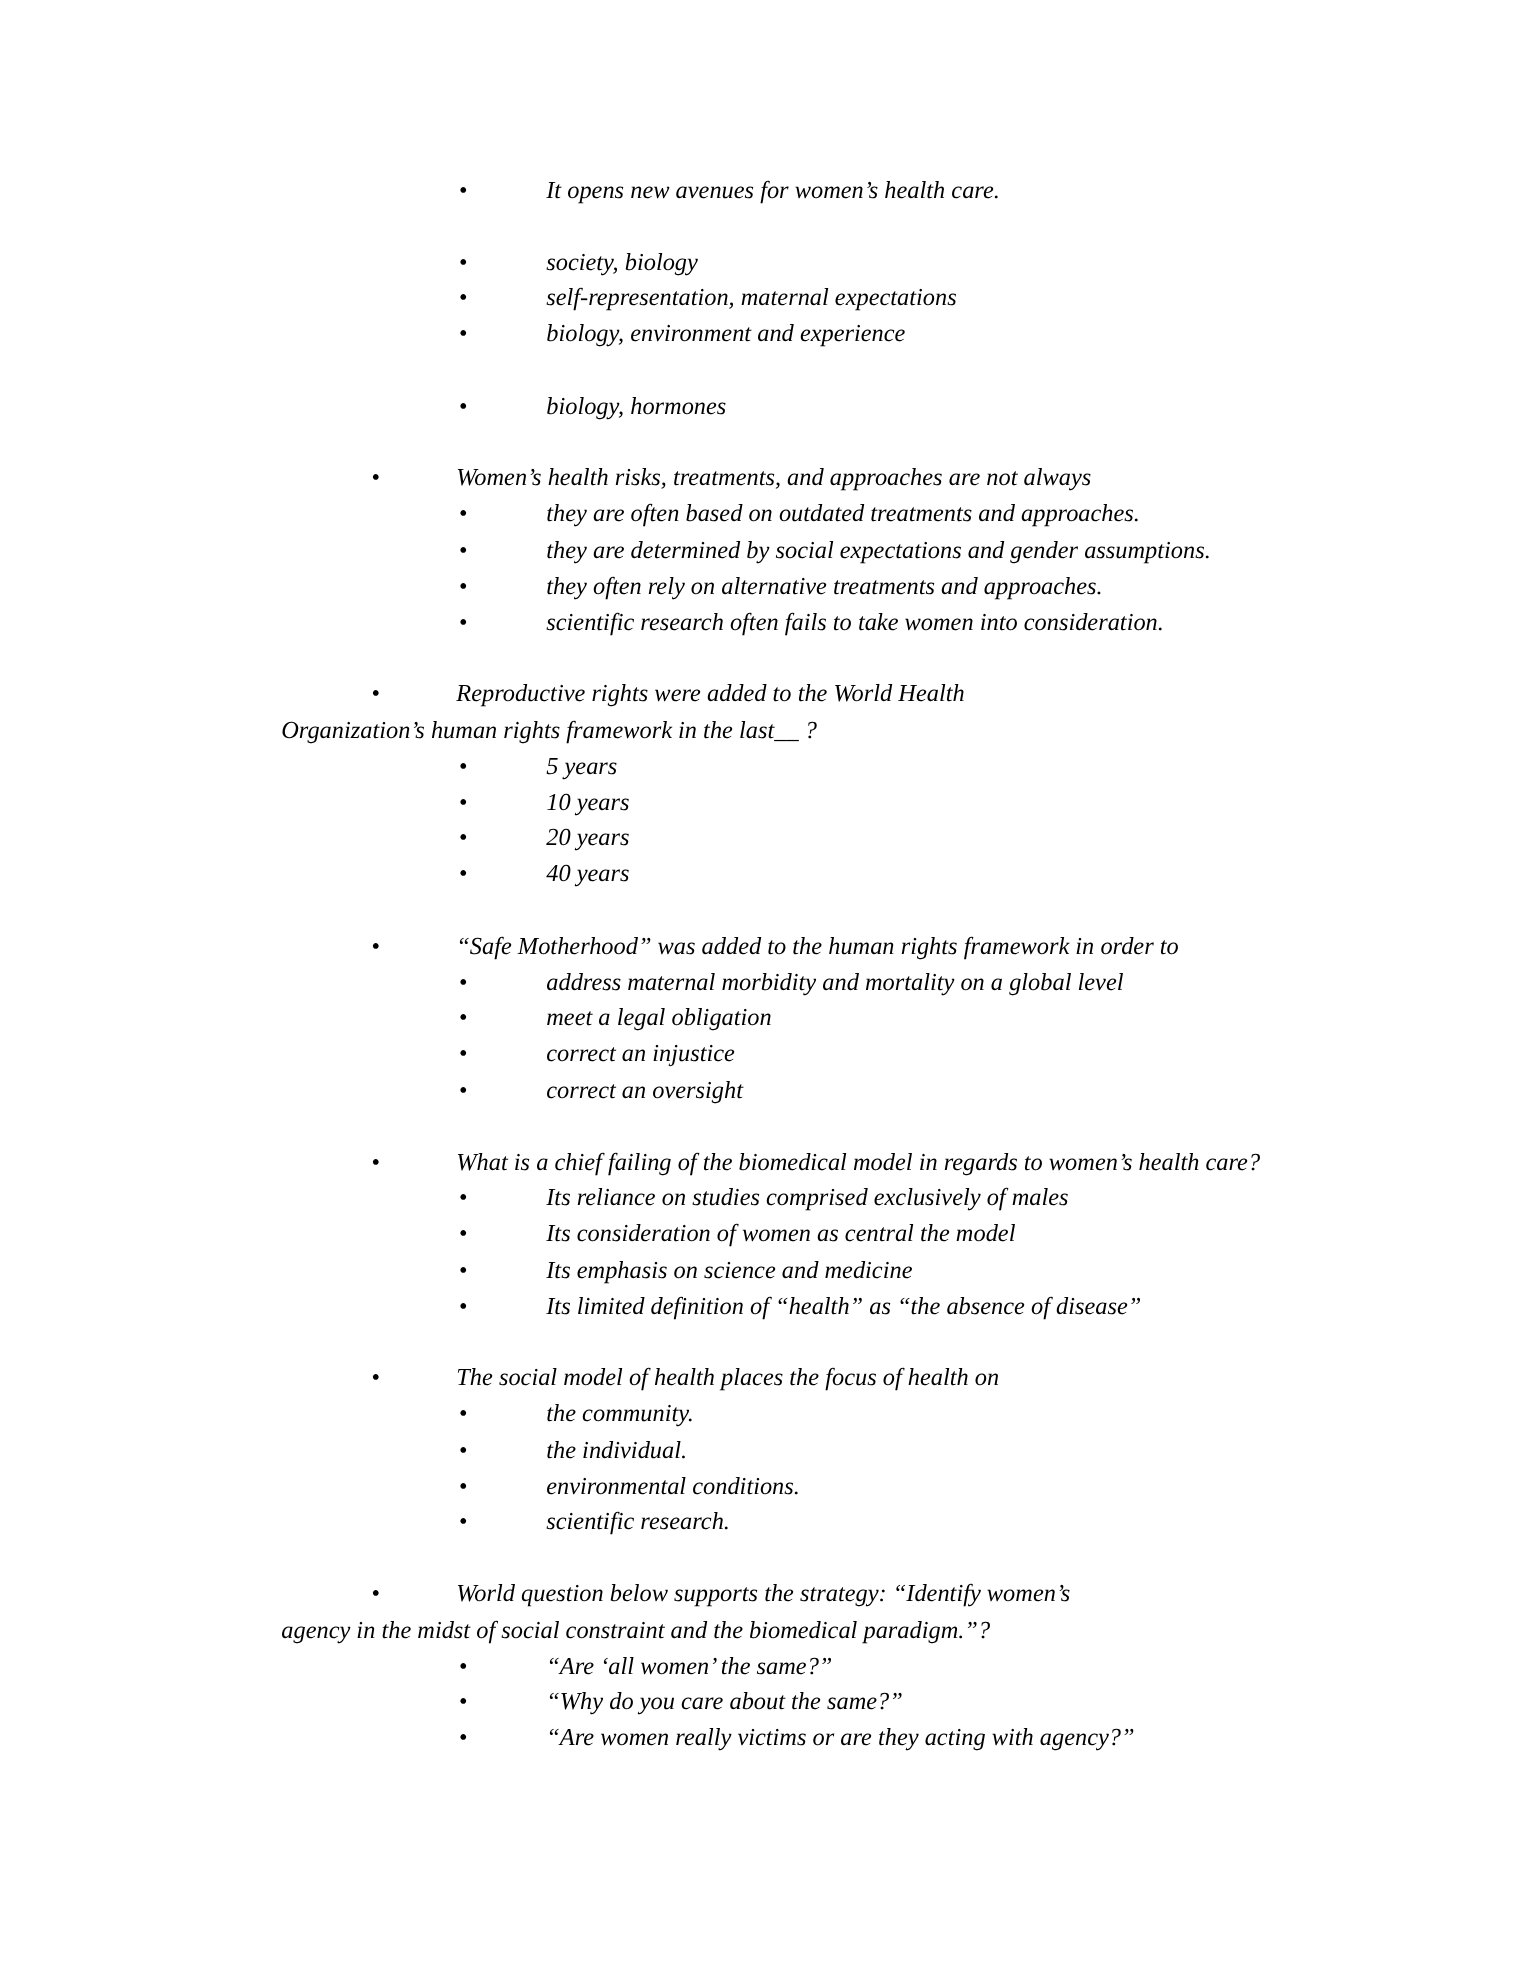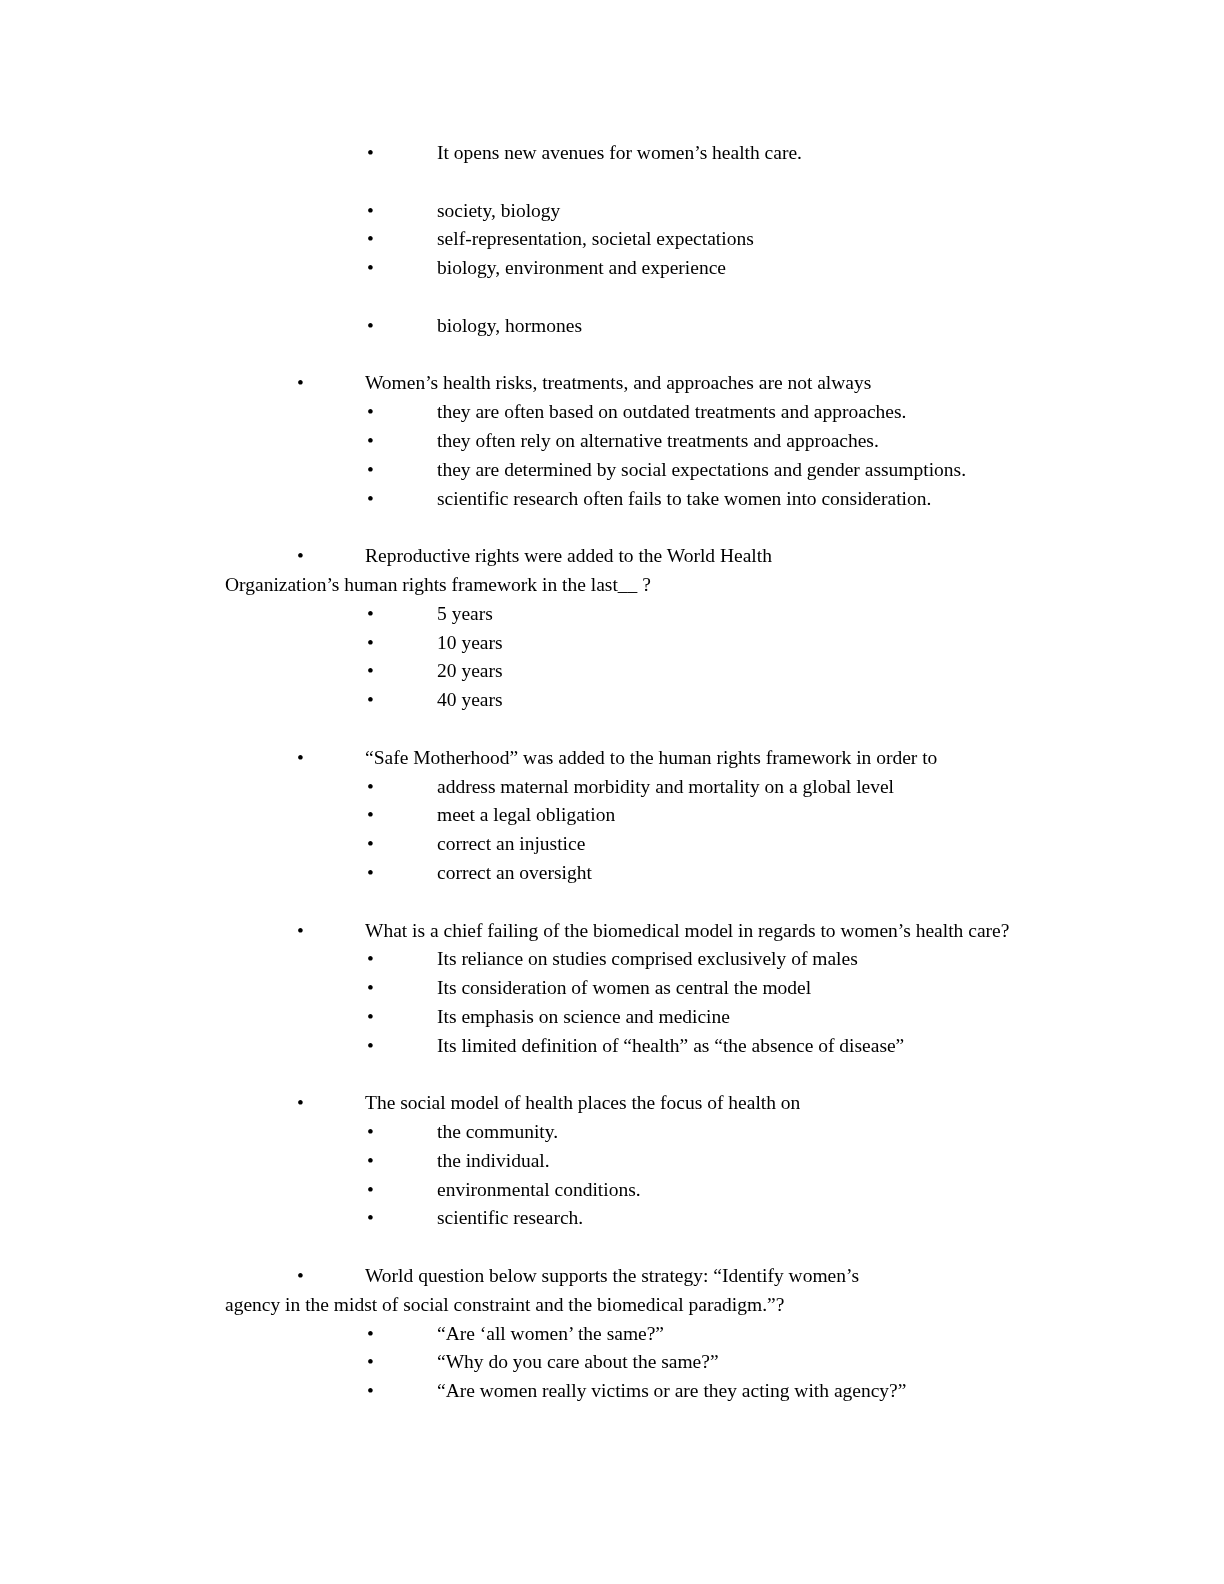--- a/index.html
+++ b/index.html
@@ -6,46 +6,46 @@
   body {
     width: 1224px;
     height: 1584px;
     background: #ffffff;
     color: #000000;
     font-family: "Liberation Serif", "DejaVu Serif", serif;
     font-size: 19.5px;
     line-height: 28.8px;
     overflow: hidden;
   }
-  .doc { padding: 139px 30px 0 225px; }
+  .doc { padding: 139px 30px 0 225px; font-style: italic; }
   .line { white-space: nowrap; height: 28.8px; }
   .spacer { height: 28.8px; }
   .question-block { margin-top: 28.8px; }
   .bullet { display: inline-block; }
   .q-bullet { margin-left: 72px; width: 68px; }
   .opt-bullet { margin-left: 142px; width: 70px; }
 </style>
 </head>
 <body>
 
 <div class="doc">
   <div class="line"><span class="bullet opt-bullet">•</span><span>It opens new avenues for women’s health care.</span></div>
   <div id="questions">
       <div class="question-block">
         <div class="line"><span class="bullet opt-bullet">•</span><span class="text">society, biology</span></div>
-        <div class="line"><span class="bullet opt-bullet">•</span><span class="text">self-representation, societal expectations</span></div>
+        <div class="line"><span class="bullet opt-bullet">•</span><span class="text">self-representation, maternal expectations</span></div>
         <div class="line"><span class="bullet opt-bullet">•</span><span class="text">biology, environment and experience</span></div>
         <div class="spacer"></div>
         <div class="line"><span class="bullet opt-bullet">•</span><span class="text">biology, hormones</span></div>
       </div>
       <div class="question-block">
         <div class="line"><span class="bullet q-bullet">•</span><span class="text">Women’s health risks, treatments, and approaches are not always</span></div>
         <div class="line"><span class="bullet opt-bullet">•</span><span class="text">they are often based on outdated treatments and approaches.</span></div>
+        <div class="line"><span class="bullet opt-bullet">•</span><span class="text">they are determined by social expectations and gender assumptions.</span></div>
         <div class="line"><span class="bullet opt-bullet">•</span><span class="text">they often rely on alternative treatments and approaches.</span></div>
-        <div class="line"><span class="bullet opt-bullet">•</span><span class="text">they are determined by social expectations and gender assumptions.</span></div>
         <div class="line"><span class="bullet opt-bullet">•</span><span class="text">scientific research often fails to take women into consideration.</span></div>
       </div>
       <div class="question-block">
         <div class="line"><span class="bullet q-bullet">•</span><span class="text">Reproductive rights were added to the World Health</span></div>
         <div class="line"><span class="text">Organization’s human rights framework in the last__ ?</span></div>
         <div class="line"><span class="bullet opt-bullet">•</span><span class="text">5 years</span></div>
         <div class="line"><span class="bullet opt-bullet">•</span><span class="text">10 years</span></div>
         <div class="line"><span class="bullet opt-bullet">•</span><span class="text">20 years</span></div>
         <div class="line"><span class="bullet opt-bullet">•</span><span class="text">40 years</span></div>
       </div>

